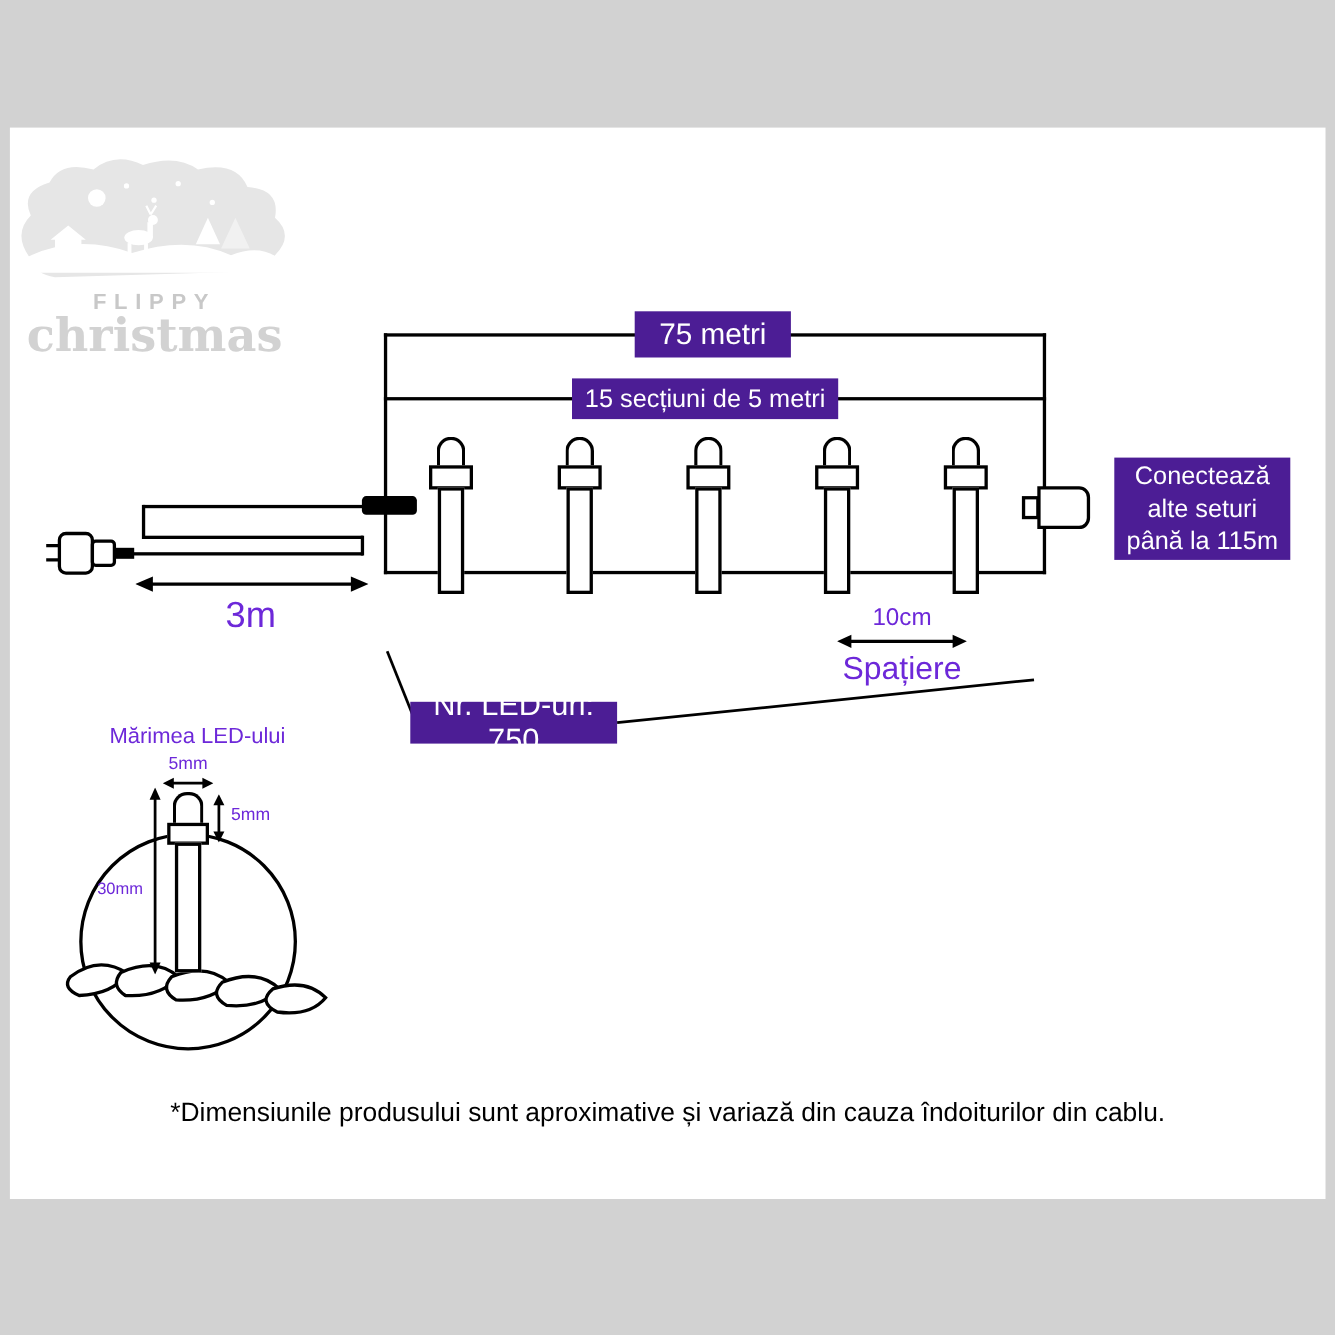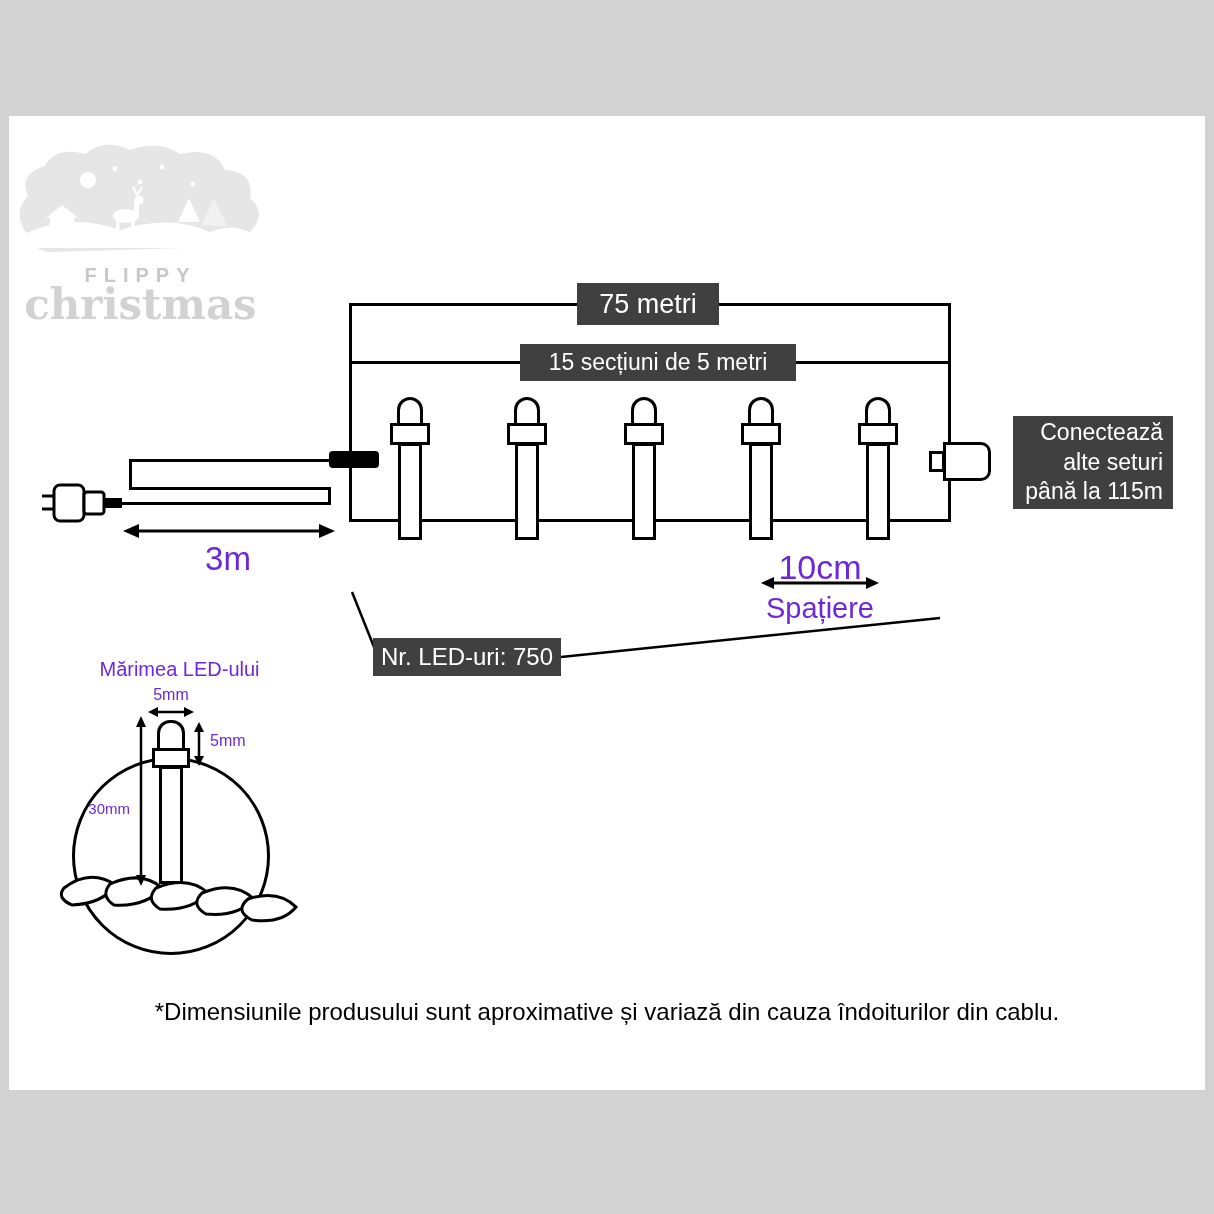--- a/index.html
+++ b/index.html
@@ -3,22 +3,22 @@
 <meta charset="utf-8">
 <style>
   * { margin:0; padding:0; box-sizing:border-box; }
   html,body { background:#9a9a9a; }
   body { font-family:"Liberation Sans", sans-serif; color:#000; }
   .stage { position:relative; width:1214px; height:1214px; background:#d2d2d2; overflow:hidden; margin:0 auto; }
   .paper { position:absolute; left:9px; top:116px; width:1196px; height:974px; background:#ffffff; }
   .abs { position:absolute; }
   .hline { position:absolute; background:#000; height:3px; }
   .vline { position:absolute; background:#000; width:3px; }
-  .blackbox { position:absolute; background:#404040; color:#fff; display:flex; align-items:center; justify-content:center; text-align:center; }
-  .blackbox.leftalign { justify-content:flex-start; text-align:right; }
+  .blackbox { position:absolute; background:#4c1d95; color:#fff; display:flex; align-items:center; justify-content:center; text-align:center; }
+  .blackbox.leftalign { justify-content:flex-start; text-align:center; }
   .label { position:absolute; color:#6d28d9; }
   .center { text-align:center; }
   .title { position:absolute; left:0; top:182px; width:100%; text-align:center; font-size:64px; font-weight:bold; letter-spacing:1px; }
   .led { position:absolute; width:40px; height:143px; }
   .led-arch { position:absolute; border:3px solid #000; border-bottom:none; border-radius:13px 13px 0 0; background:#fff; }
   .led-cap  { position:absolute; background:#fff; border:3px solid #000; }
   .led-body { position:absolute; background:#fff; border:3px solid #000; }
   .connector-black { position:absolute; background:#000; border-radius:4px; }
   .conn-small { position:absolute; background:#fff; border:3px solid #000; }
   .conn-big { position:absolute; background:#fff; border:3px solid #000; border-radius:0 10px 10px 0; }
@@ -67,21 +67,21 @@
     <line x1="561" y1="657" x2="940" y2="618" stroke="#000" stroke-width="2.5"></line>
   </svg>
 
   <div class="hline" style="left:349px;top:303px;width:602px;"></div>
   <div class="hline" style="left:349px;top:361px;width:602px;"></div>
   <div class="vline" style="left:349px;top:303px;height:219px;"></div>
   <div class="vline" style="left:948px;top:303px;height:219px;"></div>
   <div class="hline" style="left:349px;top:519px;width:602px;"></div>
 
   <div class="blackbox" style="left:577px;top:283px;width:142px;height:42px;font-size:27px;">75 metri</div>
-  <div class="blackbox" style="left:520px;top:344px;width:276px;height:37px;font-size:23px;">15 secțiuni de 5 metri</div>
+  <div class="blackbox" style="left:520px;top:344px;width:242px;height:37px;font-size:23px;">15 secțiuni de 5 metri</div>
 
   <div class="hline" style="left:130px;top:459px;width:212px;"></div>
   <div class="vline" style="left:129px;top:459px;height:31px;"></div>
   <div class="hline" style="left:130px;top:487px;width:200px;"></div>
   <div class="vline" style="left:328px;top:487px;height:18px;"></div>
   <div class="hline" style="left:120px;top:502px;width:210px;"></div>
 
   <svg class="abs" style="left:40px;top:478px;" width="84" height="52">
     <g stroke="#000" stroke-width="3" fill="#fff">
       <line x1="2" y1="18" x2="14" y2="18"></line>
@@ -125,29 +125,29 @@
     <div class="led-arch" style="left:7px;top:0;width:26px;height:28px;"></div>
     <div class="led-cap" style="left:0;top:26px;width:40px;height:22px;"></div>
     <div class="led-body" style="left:8px;top:46px;width:24px;height:97px;"></div>
   </div>
 
   <div class="conn-small" style="left:929px;top:451px;width:16px;height:21px;"></div>
   <div class="conn-big" style="left:943px;top:442px;width:48px;height:39px;"></div>
 
   <div class="blackbox leftalign" style="left:1013px;top:416px;width:160px;height:93px;font-size:23px;line-height:1.28;padding:6px 10px;">Conectează alte seturi până la 115m</div>
 
-  <div class="label center" style="left:760px;top:548px;width:120px;font-size:34px;">10cm</div>
+  <div class="label center" style="left:760px;top:548px;width:120px;font-size:22px;">10cm</div>
   <svg class="abs" style="left:761px;top:576px;" width="118" height="14">
     <line x1="9" y1="7" x2="109" y2="7" stroke="#000" stroke-width="3"></line>
     <path d="M0 7 L13 1 L13 13 Z" fill="#000"></path>
     <path d="M118 7 L105 1 L105 13 Z" fill="#000"></path>
   </svg>
   <div class="label center" style="left:740px;top:592px;width:160px;font-size:29px;">Spațiere</div>
 
-  <div class="blackbox" style="left:373px;top:638px;width:188px;height:38px;font-size:24px;">Nr. LED-uri: 750</div>
+  <div class="blackbox" style="left:373px;top:638px;width:188px;height:38px;font-size:28px;">Nr. LED-uri: 750</div>
 
   <div class="label center" style="left:52px;top:658px;width:255px;font-size:20px;">Mărimea LED-ului</div>
 
   <div class="circle" style="left:72px;top:757px;width:198px;height:198px;"></div>
 
   <svg class="abs" style="left:58px;top:858px;" width="245" height="82">
     <g fill="#fff" stroke="#000" stroke-width="3">
       <path d="M6 30 Q32 10 58 27 Q44 46 14 47 Q-2 40 6 30 Z"></path>
       <path d="M52 26 Q84 12 104 30 Q88 49 56 47 Q42 38 52 26 Z"></path>
       <path d="M98 30 Q130 17 150 35 Q134 53 102 51 Q87 42 98 30 Z"></path>

